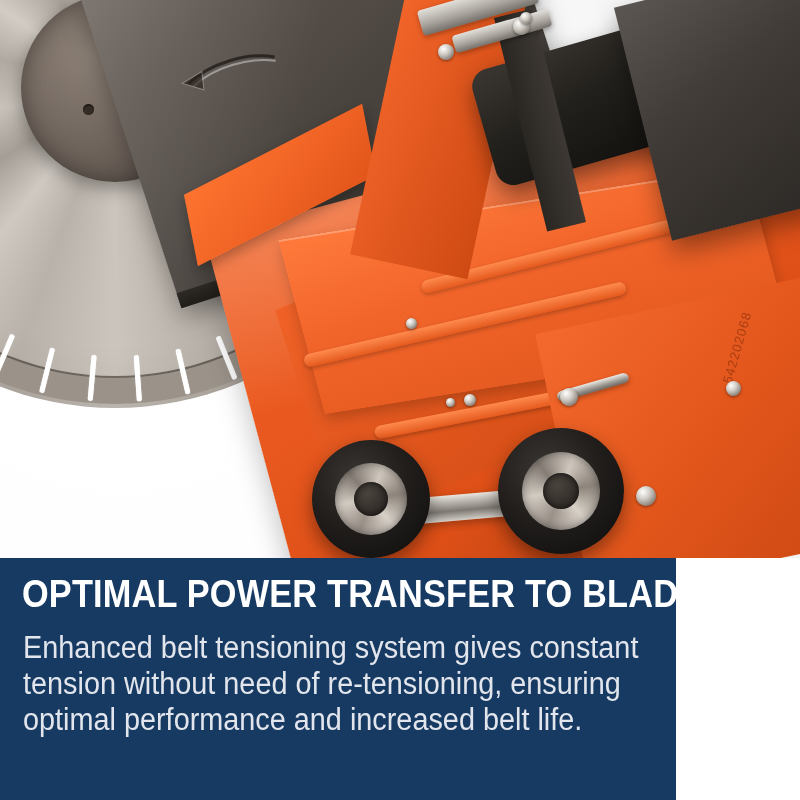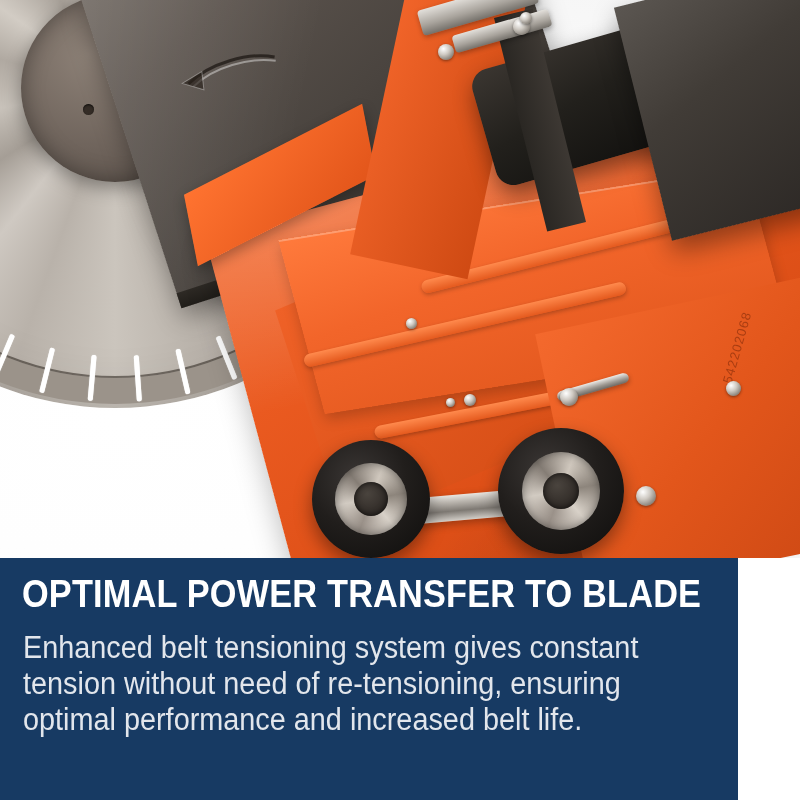--- a/index.html
+++ b/index.html
@@ -216,21 +216,21 @@
     background:radial-gradient(circle at 34% 30%,#ffffff 0%,#cfcac3 38%,#8e8880 72%,#5f5a54 100%);
     box-shadow:0 1px 3px rgba(0,0,0,.45);
   }
   .bracket{
     position:absolute;background:linear-gradient(180deg,#e3e0db,#a8a39c 60%,#74706a);
     box-shadow:0 2px 5px rgba(0,0,0,.3);
   }
 
   
   .banner{
-    position:absolute;left:0;top:558px;width:738px;height:242px;
+    position:absolute;left:0;top:558px;width:676px;height:242px;
     background:#173a63;
   }
   .headline{
     position:absolute;left:22px;top:14px;
     color:#ffffff;
     font-family:"Liberation Sans Narrow","Liberation Sans",sans-serif;
     font-weight:700;font-size:39px;line-height:44px;
     letter-spacing:.2px;
     transform:scaleX(.88);transform-origin:left center;
     white-space:nowrap;

